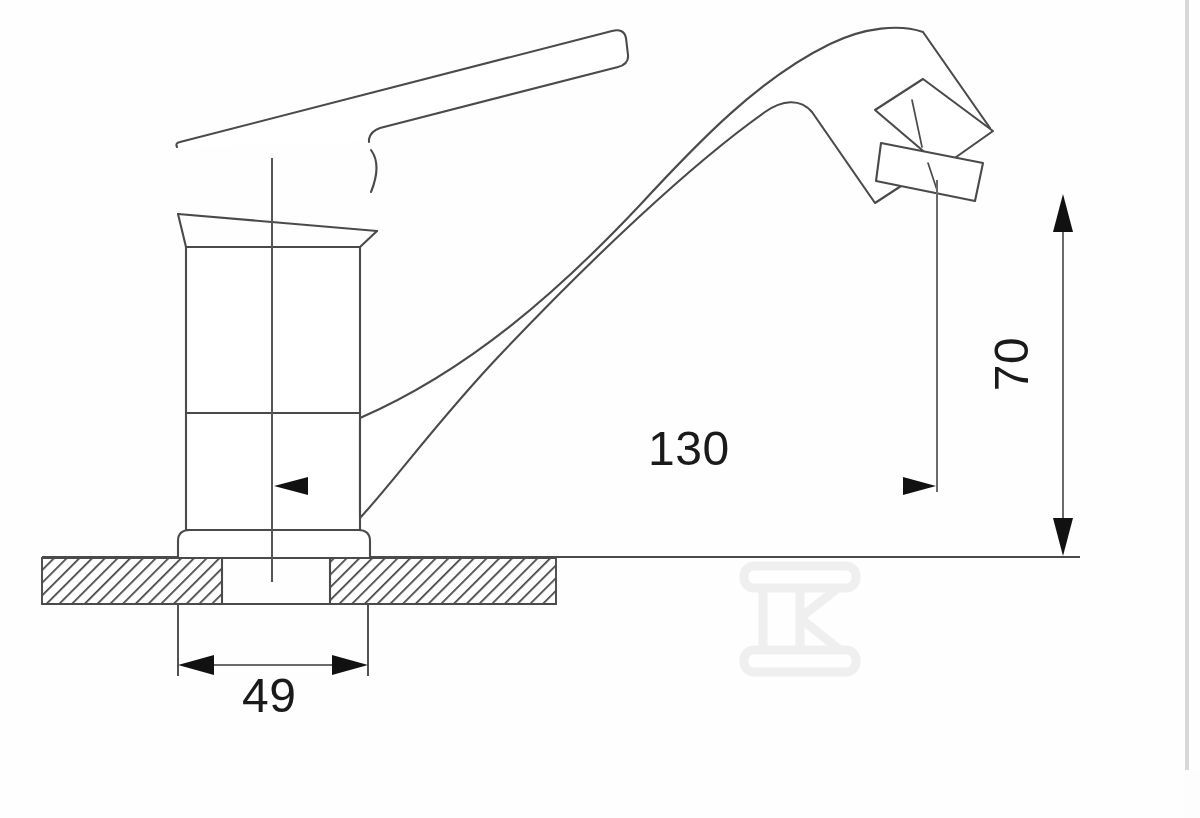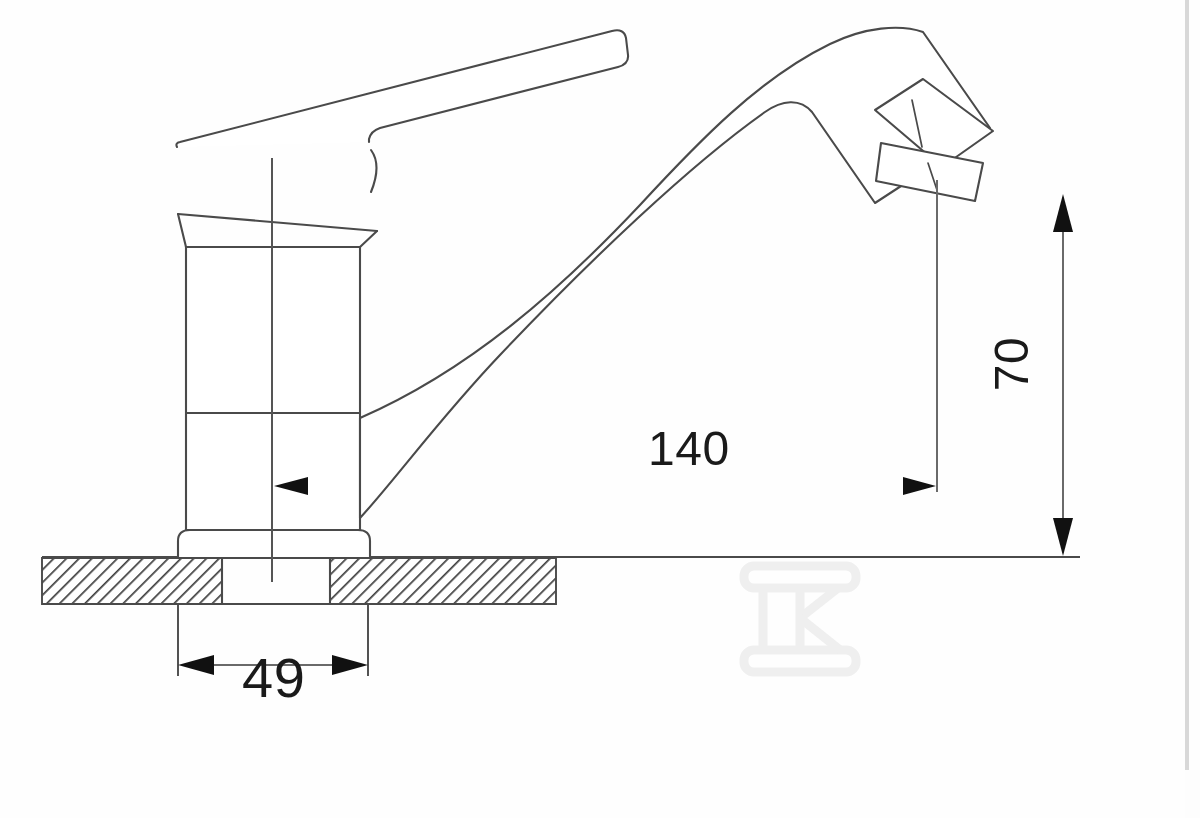--- a/index.html
+++ b/index.html
@@ -35,22 +35,22 @@
     user-select: none;
   }
   #dim-160 {
     left: 648px;
     top: 425px;
     font-size: 48px;
     line-height: 48px;
   }
   #dim-49 {
     left: 242px;
-    top: 654px;
-    font-size: 56px;
+    top: 672px;
+    font-size: 48px;
     line-height: 48px;
   }
   #dim-70 {
     left: 985px;
     top: 340px;
     font-size: 48px;
     line-height: 48px;
     transform: rotate(-90deg);
     transform-origin: 50% 50%;
   }
@@ -198,21 +198,21 @@
 
       <path d="M 1063 205 L 1063 542" fill="none" stroke="#6a6a6a" stroke-width="2.0"></path>
 
       <path d="M 1063 194 L 1053 232 L 1073 232 Z" fill="#111111" stroke="none"></path>
 
       <path d="M 1063 556 L 1053 518 L 1073 518 Z" fill="#111111" stroke="none"></path>
     </g>
 
   </svg>
 
-  <div class="dim-text" id="dim-160">140</div>
+  <div class="dim-text" id="dim-160">130</div>
 
   <div class="dim-text" id="dim-49">49</div>
 
   <div class="dim-text" id="dim-70">70</div>
 
   <div id="right-border"></div>
   <div id="bottom-fade"></div>
 
 </div>
 

